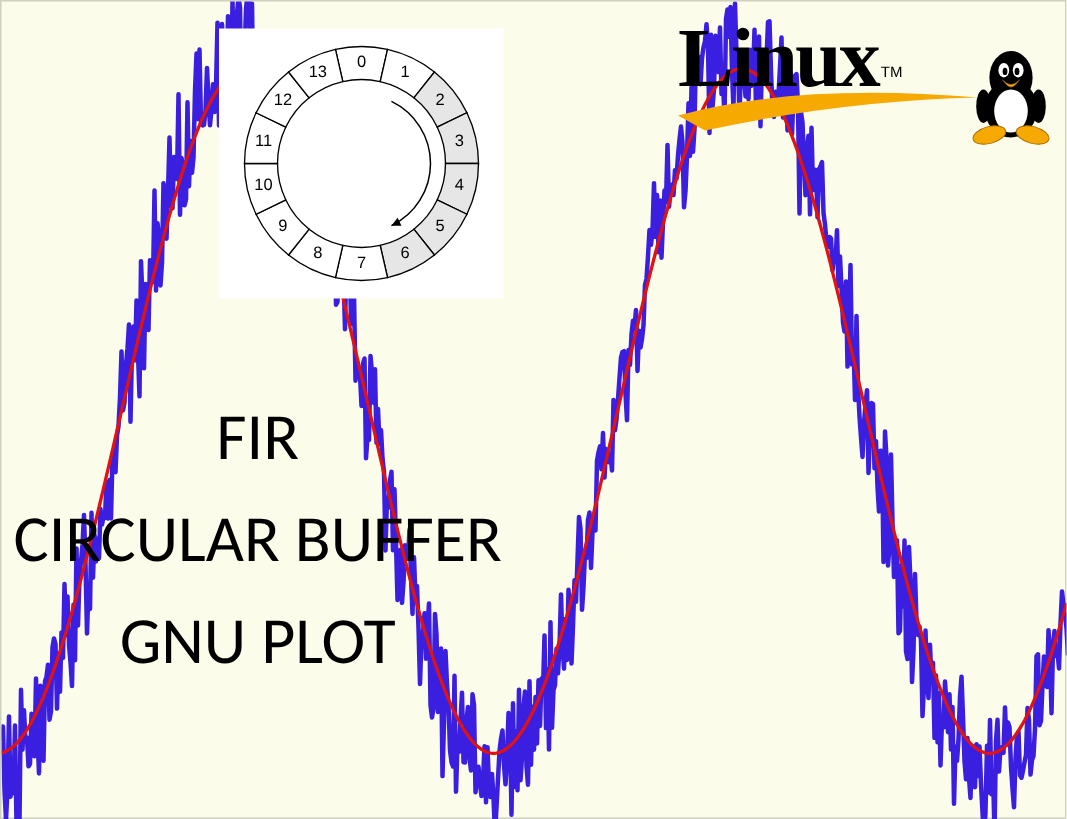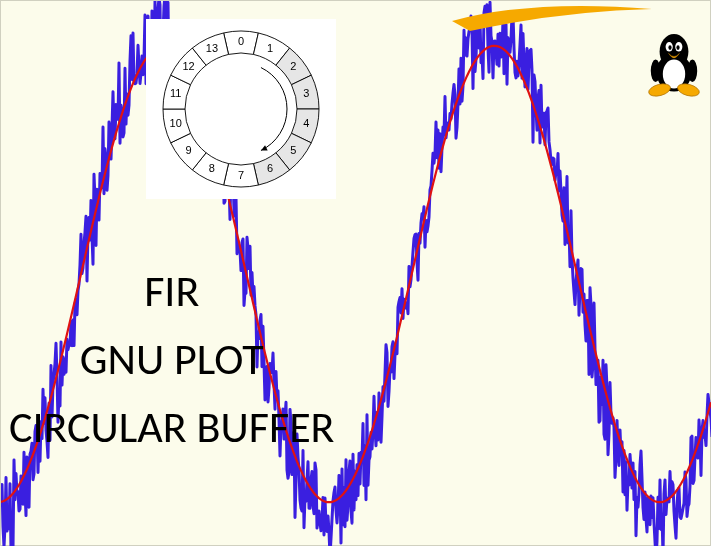--- a/index.html
+++ b/index.html
@@ -127,20 +127,23 @@
           <text x="-29.1" y="-60.4" class="buffer-label">13</text>
           <path d="M 19.958651999407675 -41.44456792351128 A 46 46 0 0 1 19.958651999407675 41.44456792351128" fill="none" stroke="#000" stroke-width="1"></path>
           <path d="M 19.958651999407675 41.44456792351128 L 26.666116424174863 41.544172092513186 L 24.062813989469515 36.138358885098675 Z" fill="#000"></path>
         </g>
     </svg>
   </div>
 
   <div class="linux-logo">
     <div style="display:flex;align-items:flex-start;">
       <div>
+        <div>
+          <span class="linux-word">Linux</span><span class="linux-tm">TM</span>
+        </div>
         <svg class="swoosh" viewBox="0 0 200 30">
           <path d="M0 18 Q 80 -4 200 6 Q 110 8 18 28 Z" fill="#f6a900" stroke="none"></path>
         </svg>
       </div>
       <svg width="70" height="90" viewBox="0 0 70 90" style="margin-left:-6px;margin-top:6px;">
         <ellipse cx="35" cy="32" rx="18" ry="22" fill="#000"></ellipse>
         <ellipse cx="35" cy="58" rx="22" ry="24" fill="#000"></ellipse>
         <ellipse cx="35" cy="60" rx="14" ry="18" fill="#fff"></ellipse>
         <ellipse cx="29" cy="26" rx="4.5" ry="6" fill="#fff"></ellipse>
         <ellipse cx="41" cy="26" rx="4.5" ry="6" fill="#fff"></ellipse>
@@ -150,17 +153,17 @@
         <ellipse cx="17" cy="80" rx="14" ry="7" fill="#f6a900" stroke="#a66b00" stroke-width="0.8" transform="rotate(-15 17 80)"></ellipse>
         <ellipse cx="53" cy="80" rx="14" ry="7" fill="#f6a900" stroke="#a66b00" stroke-width="0.8" transform="rotate(15 53 80)"></ellipse>
         <ellipse cx="12" cy="56" rx="6" ry="14" fill="#000"></ellipse>
         <ellipse cx="58" cy="56" rx="6" ry="14" fill="#000"></ellipse>
       </svg>
     </div>
   </div>
 
   <div class="captions">
     <span class="cap-line">FIR</span>
+    <span class="cap-line">CIRCULAR BUFFER</span>
     <span class="cap-line">GNU PLOT</span>
-    <span class="cap-line">CIRCULAR BUFFER</span>
   </div>
 
 </div>
 
 </body></html>

